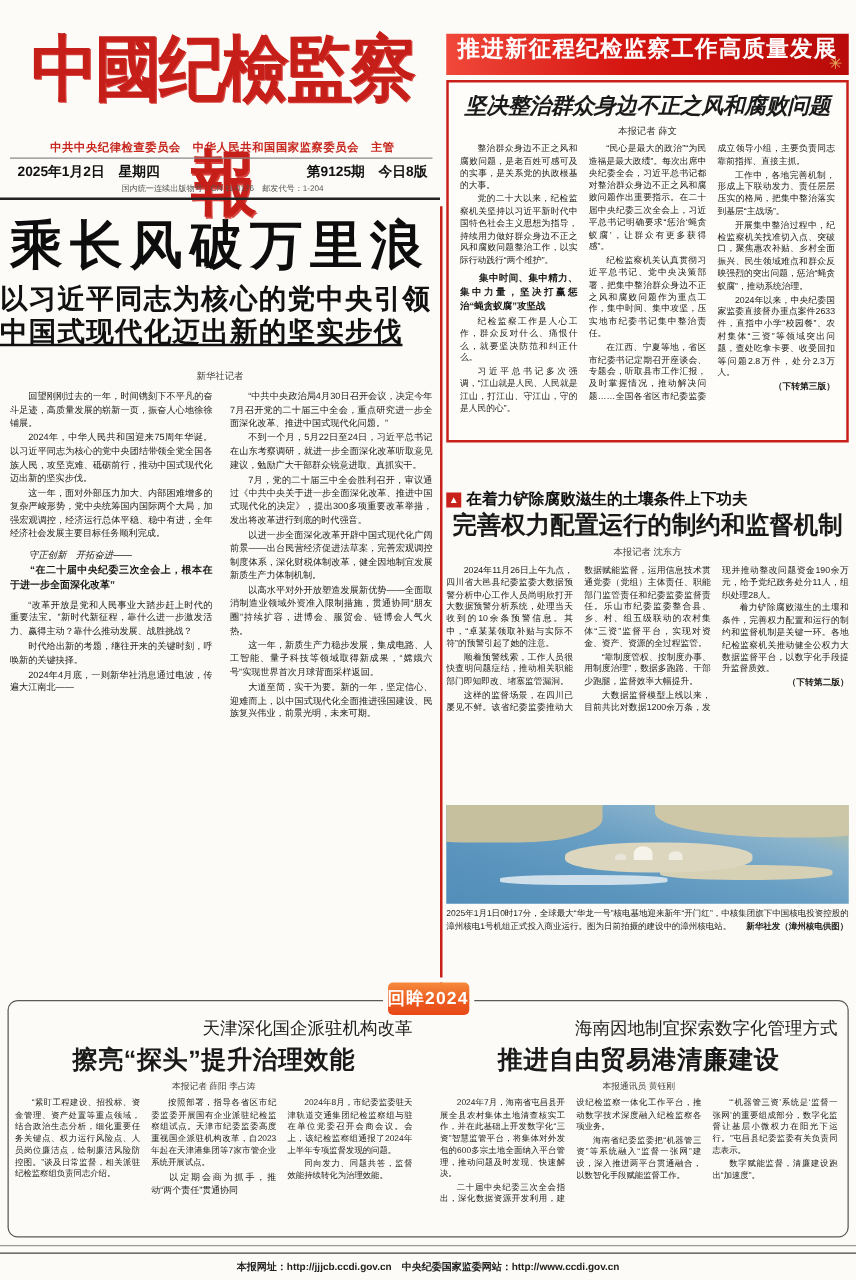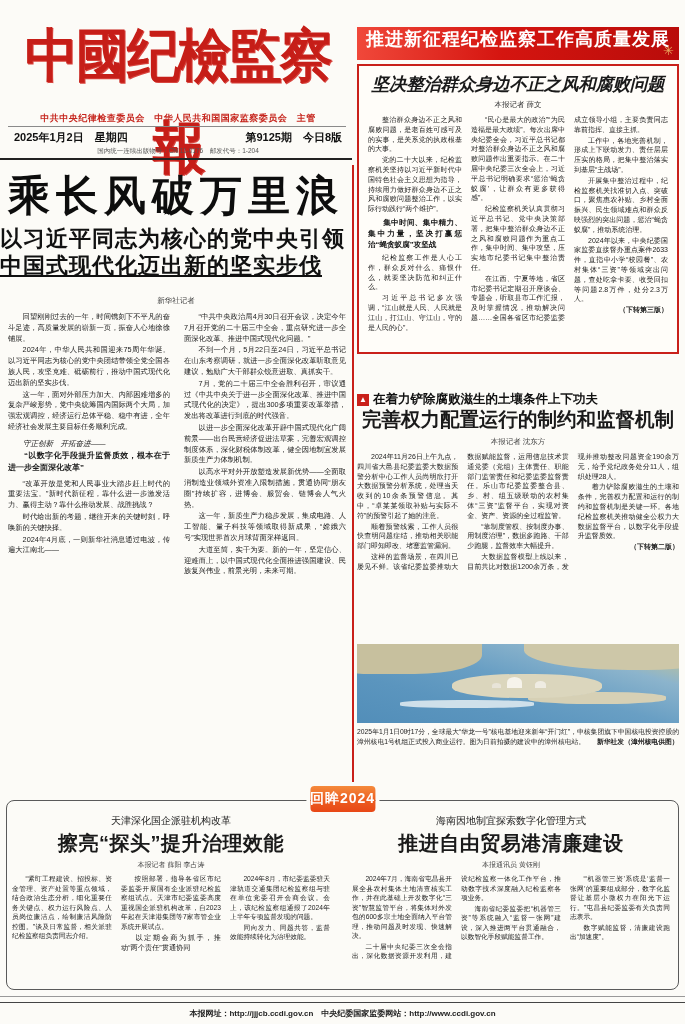--- a/index.html
+++ b/index.html
@@ -79,21 +79,21 @@
 
   
   .review-box { position:absolute; left:6px; top:800px; width:673px; height:190px;
     border:1.5px solid #5a5a5a; border-radius:8px; background:#fcfbf7; }
   .review-badge { position:absolute; left:50%; top:786px; transform:translateX(-50%);
     background:linear-gradient(180deg,#f58a3c 0%, #ec5d20 55%, #e84716 100%);
     color:#fff; font-weight:900; font-size:14px; padding:4px 0; border-radius:4px;
     letter-spacing:1px; box-shadow:0 0 0 4px #fcfbf7; z-index:2; }
   .review-article { position:absolute; top:814px; width:318px; }
   .review-left { left:12px; } .review-right { left:352px; }
-  .review-kicker { text-align:center; font-size:10px; color:#222; }
+  .review-kicker { text-align:right; font-size:14px; color:#222; }
   .review-headline { text-align:center; font-size:20px; font-weight:900; margin:2px 0 3px; letter-spacing:.5px; }
   .review-byline { text-align:center; font-size:7px; color:#444; margin-bottom:4px; }
   .review-body { column-count:3; column-gap:9px; font-size:6.7px; line-height:1.42; height:112px; }
   .review-subhead { font-weight:400; font-size:7.2px; margin:2px 0 !important; }
 
   
   .footer-rule1 { position:absolute; left:0; top:996px; width:685px; height:1px; background:#999; }
   .footer-rule2 { position:absolute; left:0; top:1002px; width:685px; height:1px; background:#444; }
   .footer-text { position:absolute; left:0; top:1008px; width:685px; text-align:center;
     font-size:8px; font-weight:bold; color:#222; }
@@ -140,21 +140,21 @@
 
   <div class="main-headline">乘长风破万里浪</div>
   <div class="main-sub main-sub1">以习近平同志为核心的党中央引领</div>
   <div class="main-sub main-sub2">中国式现代化迈出新的坚实步伐</div>
   <div class="main-byline">新华社记者</div>
   <div class="cols main-body">
     <p>回望刚刚过去的一年，时间镌刻下不平凡的奋斗足迹，高质量发展的崭新一页，振奋人心地徐徐铺展。</p>
     <p>2024年，中华人民共和国迎来75周年华诞。以习近平同志为核心的党中央团结带领全党全国各族人民，攻坚克难、砥砺前行，推动中国式现代化迈出新的坚实步伐。</p>
     <p>这一年，面对外部压力加大、内部困难增多的复杂严峻形势，党中央统筹国内国际两个大局，加强宏观调控，经济运行总体平稳、稳中有进，全年经济社会发展主要目标任务顺利完成。</p>
     <p class="subhead-italic">守正创新　开拓奋进——</p>
-    <p class="subhead-bold">“以数字化手段提升监督质效，根本在于进一步全面深化改革”</p>
+    <p class="subhead-bold">“在二十届中央纪委三次全会上，根本在于进一步全面深化改革”</p>
     <p>“改革开放是党和人民事业大踏步赶上时代的重要法宝。”新时代新征程，靠什么进一步激发活力、赢得主动？靠什么推动发展、战胜挑战？</p>
     <p>时代给出新的考题，继往开来的关键时刻，呼唤新的关键抉择。</p>
     <p>2024年4月底，一则新华社消息通过电波，传遍大江南北——</p>
     <p>“中共中央政治局4月30日召开会议，决定今年7月召开党的二十届三中全会，重点研究进一步全面深化改革、推进中国式现代化问题。”</p>
     <p>不到一个月，5月22日至24日，习近平总书记在山东考察调研，就进一步全面深化改革听取意见建议，勉励广大干部群众锐意进取、真抓实干。</p>
     <p>7月，党的二十届三中全会胜利召开，审议通过《中共中央关于进一步全面深化改革、推进中国式现代化的决定》，提出300多项重要改革举措，发出将改革进行到底的时代强音。</p>
     <p>以进一步全面深化改革开辟中国式现代化广阔前景——出台民营经济促进法草案，完善宏观调控制度体系，深化财税体制改革，健全因地制宜发展新质生产力体制机制。</p>
     <p>以高水平对外开放塑造发展新优势——全面取消制造业领域外资准入限制措施，贯通协同“朋友圈”持续扩容，进博会、服贸会、链博会人气火热。</p>
     <p>这一年，新质生产力稳步发展，集成电路、人工智能、量子科技等领域取得新成果，“嫦娥六号”实现世界首次月球背面采样返回。</p>
     <p>大道至简，实干为要。新的一年，坚定信心、迎难而上，以中国式现代化全面推进强国建设、民族复兴伟业，前景光明，未来可期。</p>

